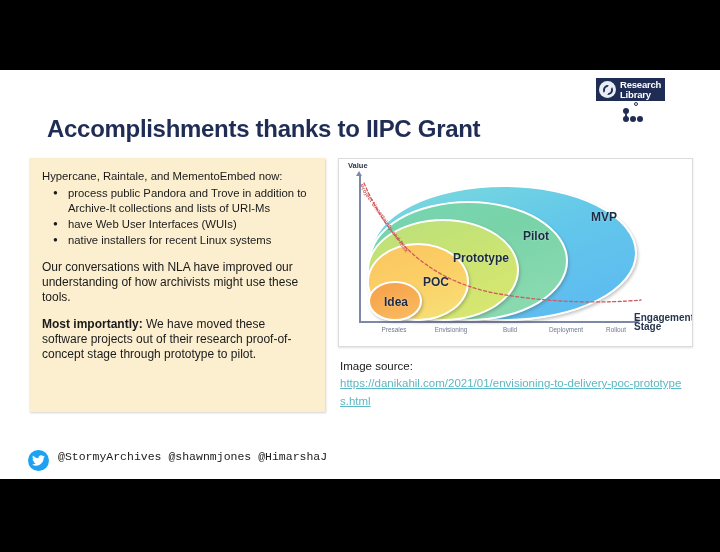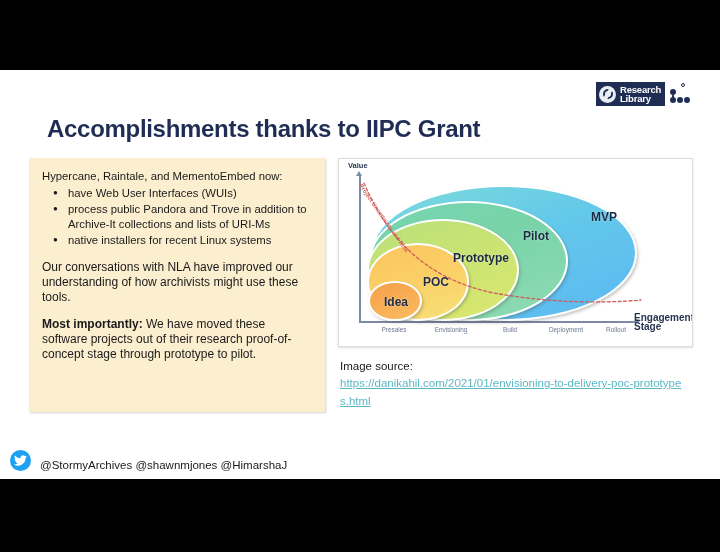--- a/index.html
+++ b/index.html
@@ -38,22 +38,23 @@
     left: 0; top: 70px;
     width: 720px; height: 409px;
     background: #ffffff;
   }
 
   
   .logo {
     position: absolute;
     left: 596px; top: 8px;
     display: flex;
-    align-items: flex-end;
+    align-items: center;
     height: 28px;
+    flex-direction: column;
   }
   .logo-box {
     display: flex;
     align-items: center;
     background: #1f2d54;
     padding: 2px 4px 2px 3px;
     height: 24px;
     box-sizing: border-box;
   }
   .logo-mark {
@@ -318,23 +319,24 @@
     line-height: 18px;
     text-decoration: underline;
     word-break: break-all;
     display: block;
     cursor: pointer;
   }
 
   
   .footer-handles {
     position: absolute;
-    left: 10px; top: 380px;
+    left: 28px; top: 380px;
     display: flex;
-    align-items: flex-end;
+    align-items: flex-start;
+    font-family: Liberation Mono, monospace;
   }
   .tw-icon {
     width: 21px; height: 21px;
     border-radius: 50%;
     background: #1da1f2;
     position: relative;
     flex: none;
     margin-right: 9px;
   }
   .tw-icon svg { position: absolute; left: 4px; top: 5px; }
@@ -376,22 +378,22 @@
         <i class="dot-d"></i>
         <i class="dot-e"></i>
       </div>
     </div>
 
     <div class="page-title">Accomplishments thanks to IIPC Grant</div>
 
     <div class="info-panel">
       <p class="lead">Hypercane, Raintale, and MementoEmbed now:</p>
       <ul>
+        <li>process public Pandora and Trove in addition to Archive-It collections and lists of URI-Ms</li>
         <li>have Web User Interfaces (WUIs)</li>
-        <li>process public Pandora and Trove in addition to Archive-It collections and lists of URI-Ms</li>
         <li>native installers for recent Linux systems</li>
       </ul>
       <p class="para">Our conversations with NLA have improved our understanding of how archivists might use these tools.</p>
       <p class="para"><b>Most importantly:</b><span> We have moved these software projects out of their research proof-of-concept stage through prototype to pilot.</span></p>
     </div>
 
     <div class="chart-card">
       <div class="chart-inner">
 
         <div class="axis-label-y">Value</div>

